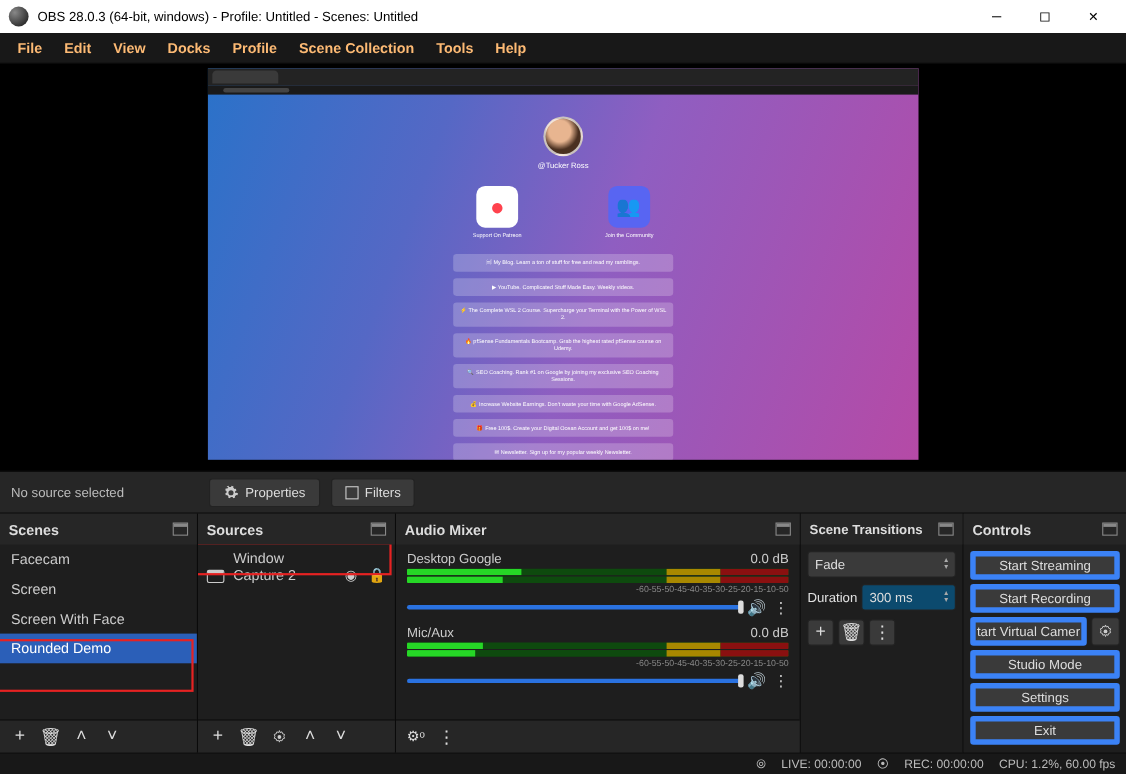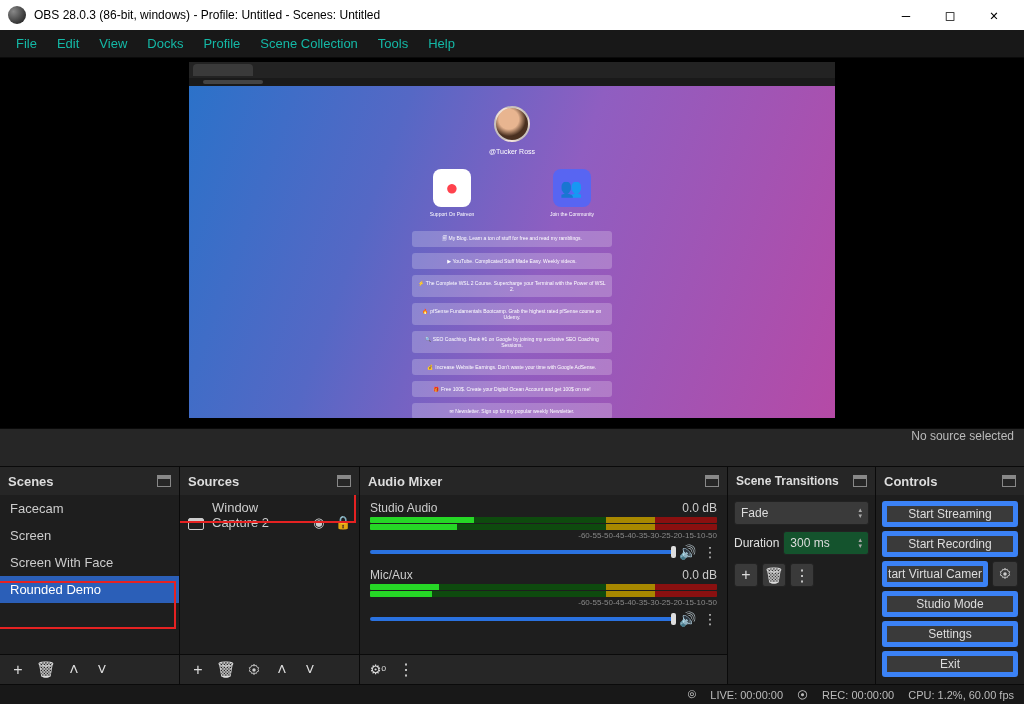--- a/index.html
+++ b/index.html
@@ -2,36 +2,36 @@
 <html><head>
 <meta charset="utf-8">
 <style>
 * { margin: 0; padding: 0; box-sizing: border-box; font-family: "Segoe UI", Arial, sans-serif; }
 body { width: 1024px; height: 704px; background: #1e1e1e; color: #e0e0e0; overflow: hidden; font-size: 13px; }
 .titlebar { height: 30px; background: #fff; display: flex; align-items: center; padding: 0 8px; color: #000; }
 .titlebar .obs-logo { width: 18px; height: 18px; border-radius: 50%; background: radial-gradient(circle at 30% 30%, #888, #111); margin-right: 8px; flex-shrink: 0; }
 .titlebar .title-text { flex: 1; font-size: 12px; }
 .titlebar .winbtn { width: 44px; height: 30px; display: flex; align-items: center; justify-content: center; cursor: pointer; font-size: 14px; font-family: monospace; }
 .menubar { height: 28px; background: #181818; display: flex; align-items: center; padding: 0 6px; border-bottom: 1px solid #0a0a0a; }
-.menubar .menu-item { padding: 4px 10px; font-size: 13px; cursor: pointer; color: #14b8a6; }
+.menubar .menu-item { padding: 4px 10px; font-size: 13px; cursor: pointer; color: #fdba74; font-weight: bold; }
 .preview-area { height: 370px; background: #000; display: flex; justify-content: center; align-items: flex-start; padding-top: 4px; position: relative; }
 .preview-frame { width: 646px; height: 356px; background: linear-gradient(110deg, #2a72c9 0%, #5568c5 30%, #8f5ec1 55%, #b54aa6 100%); position: relative; overflow: hidden; }
 .preview-tabbar { height: 16px; background: #232323; display: flex; align-items: center; }
 .preview-tab { width: 60px; height: 12px; background: #3a3a3a; border-radius: 4px 4px 0 0; margin-left: 4px; }
 .preview-addr { height: 8px; background: #1a1a1a; }
 .preview-fakeaddr { width: 60px; height: 4px; background: #444; margin-left: 14px; border-radius: 2px; position: relative; top: 2px; }
 .profile-pic { width: 36px; height: 36px; border-radius: 50%; background: radial-gradient(circle at 40% 35%, #e8b590 35%, #4a3020 60%); margin: 20px auto 6px; border: 2px solid rgba(255,255,255,0.7); }
 .profile-name { text-align: center; font-size: 7px; color: #fff; margin-bottom: 14px; }
 .brand-row { display: flex; justify-content: center; gap: 74px; margin-bottom: 14px; }
 .brand-box { width: 46px; display: flex; flex-direction: column; align-items: center; }
 .brand-ico { width: 38px; height: 38px; border-radius: 8px; background: #fff; display: flex; align-items: center; justify-content: center; font-size: 22px; }
 .brand-cap { font-size: 5px; color: #fff; text-align: center; margin-top: 4px; line-height: 1.2; }
 .link-pill { width: 200px; height: 16px; margin: 6px auto; border-radius: 3px; background: rgba(255,255,255,0.22); display: flex; align-items: center; justify-content: center; font-size: 5px; color: #fff; padding: 0 6px; text-align: center; }
 .link-pill.tall { height: 22px; line-height: 1.3; }
-.toolbar { height: 38px; background: #262626; display: flex; align-items: flex-end; padding: 0 10px; border-top: 1px solid #0a0a0a; gap: 10px; flex-direction: column; }
+.toolbar { height: 38px; background: #262626; display: flex; align-items: center; padding: 0 10px; border-top: 1px solid #0a0a0a; gap: 10px; }
 .no-source { flex: 0 0 170px; font-size: 12px; color: #bbb; }
 .tbtn { background: #3a3a3a; border: 1px solid #222; padding: 5px 12px; border-radius: 3px; font-size: 12px; color: #ddd; cursor: pointer; display: flex; align-items: center; gap: 6px; }
 .docks { display: flex; height: 218px; border-top: 1px solid #0a0a0a; }
 .dock { border-right: 1px solid #0a0a0a; display: flex; flex-direction: column; background: #1e1e1e; }
 .dock:last-child { border-right: none; }
 .dock-header { height: 28px; display: flex; align-items: center; justify-content: space-between; padding: 0 8px; background: #262626; font-weight: 600; font-size: 13px; color: #ddd; }
 .dock-body { flex: 1; overflow: hidden; position: relative; }
 .dock-footer { height: 30px; display: flex; align-items: center; padding: 0 6px; gap: 4px; background: #262626; border-top: 1px solid #0a0a0a; }
 .d-scenes { width: 180px; }
 .d-sources { width: 180px; }
@@ -54,38 +54,38 @@
 .meter .red { position: absolute; right: 0; width: 18%; top: 0; bottom: 0; background: #8a1010; }
 .meter .fill { position: absolute; left: 0; top: 0; bottom: 0; background: #26d726; }
 .ticks { display: flex; justify-content: flex-end; font-size: 8px; color: #888; margin-bottom: 4px; }
 .slider-row { display: flex; align-items: center; gap: 6px; }
 .slider-track { flex: 1; height: 4px; background: #2a72e0; border-radius: 2px; position: relative; }
 .slider-track::after { content: ""; position: absolute; right: -2px; top: -4px; width: 5px; height: 12px; background: #ddd; border-radius: 2px; }
 .speaker-ico { font-size: 14px; color: #fff; cursor: pointer; }
 .dots-ico { font-size: 14px; color: #ccc; cursor: pointer; width: 14px; text-align: center; }
 .trans-select { margin: 6px; height: 24px; background: #3a3a3a; border: 1px solid #222; color: #ddd; display: flex; align-items: center; justify-content: space-between; padding: 0 6px; font-size: 12px; cursor: pointer; border-radius: 3px; }
 .dur-row { display: flex; align-items: center; gap: 4px; padding: 0 6px; font-size: 12px; }
-.dur-input { flex: 1; height: 24px; background: #14532d; border: 1px solid #222; color: #ddd; display: flex; align-items: center; justify-content: space-between; padding: 0 6px; border-radius: 3px; }
+.dur-input { flex: 1; height: 24px; background: #0c4a6e; border: 1px solid #222; color: #ddd; display: flex; align-items: center; justify-content: space-between; padding: 0 6px; border-radius: 3px; }
 .trans-btns { display: flex; gap: 4px; margin: 8px 6px; }
 .ctl-btn { margin: 4px 6px; height: 26px; background: #3a3a3a; border: 5px solid #3b82f6; color: #ddd; display: flex; align-items: center; justify-content: center; font-size: 12px; cursor: pointer; border-radius: 3px; }
 .ctl-row { display: flex; margin: 4px 6px; gap: 4px; }
 .ctl-row .ctl-btn { margin: 0; flex: 1; }
 .ctl-row .iconbtn { height: 26px; background: #3a3a3a; border: 1px solid #222; }
 .statusbar { height: 20px; background: #181818; border-top: 1px solid #0a0a0a; display: flex; align-items: center; justify-content: flex-end; padding: 0 10px; gap: 14px; font-size: 11px; color: #bbb; }
 .popout-ico { width: 14px; height: 12px; border: 1px solid #888; position: relative; cursor: pointer; }
 .popout-ico::before { content: ""; position: absolute; top: 0; left: 0; right: 0; height: 3px; background: #888; }
 .spin { display: inline-flex; flex-direction: column; font-size: 7px; line-height: 6px; color: #aaa; }
 .gear-svg { width: 14px; height: 14px; }
 </style>
 </head>
 <body>
 
 <div class="titlebar">
   <div class="obs-logo"></div>
-  <div class="title-text">OBS 28.0.3 (86-bit, windows) - Profile: Untitled - Scenes: Untitled</div>
+  <div class="title-text">OBS 28.0.3 (64-bit, windows) - Profile: Untitled - Scenes: Untitled</div>
   <div class="winbtn">—</div>
   <div class="winbtn">□</div>
   <div class="winbtn">✕</div>
 </div>
 
 <div class="menubar">
   <div class="menu-item">File</div>
   <div class="menu-item">Edit</div>
   <div class="menu-item">View</div>
   <div class="menu-item">Docks</div>
@@ -192,21 +192,21 @@
   </div>
 
   <div class="dock d-mixer">
     <div class="dock-header">
         <span>Audio Mixer</span>
         <span class="popout-ico"></span>
       </div>
     <div class="dock-body">
       <div class="mixer-ch">
         <div class="ch-head">
-            <span>Studio Audio</span>
+            <span>Desktop Google</span>
             <span>0.0 dB</span>
           </div>
         <div class="meter">
             <div class="ylw"></div>
             <div class="red"></div>
             <div class="fill" style="width:30%;"></div>
           </div>
         <div class="meter">
             <div class="ylw"></div>
             <div class="red"></div>

